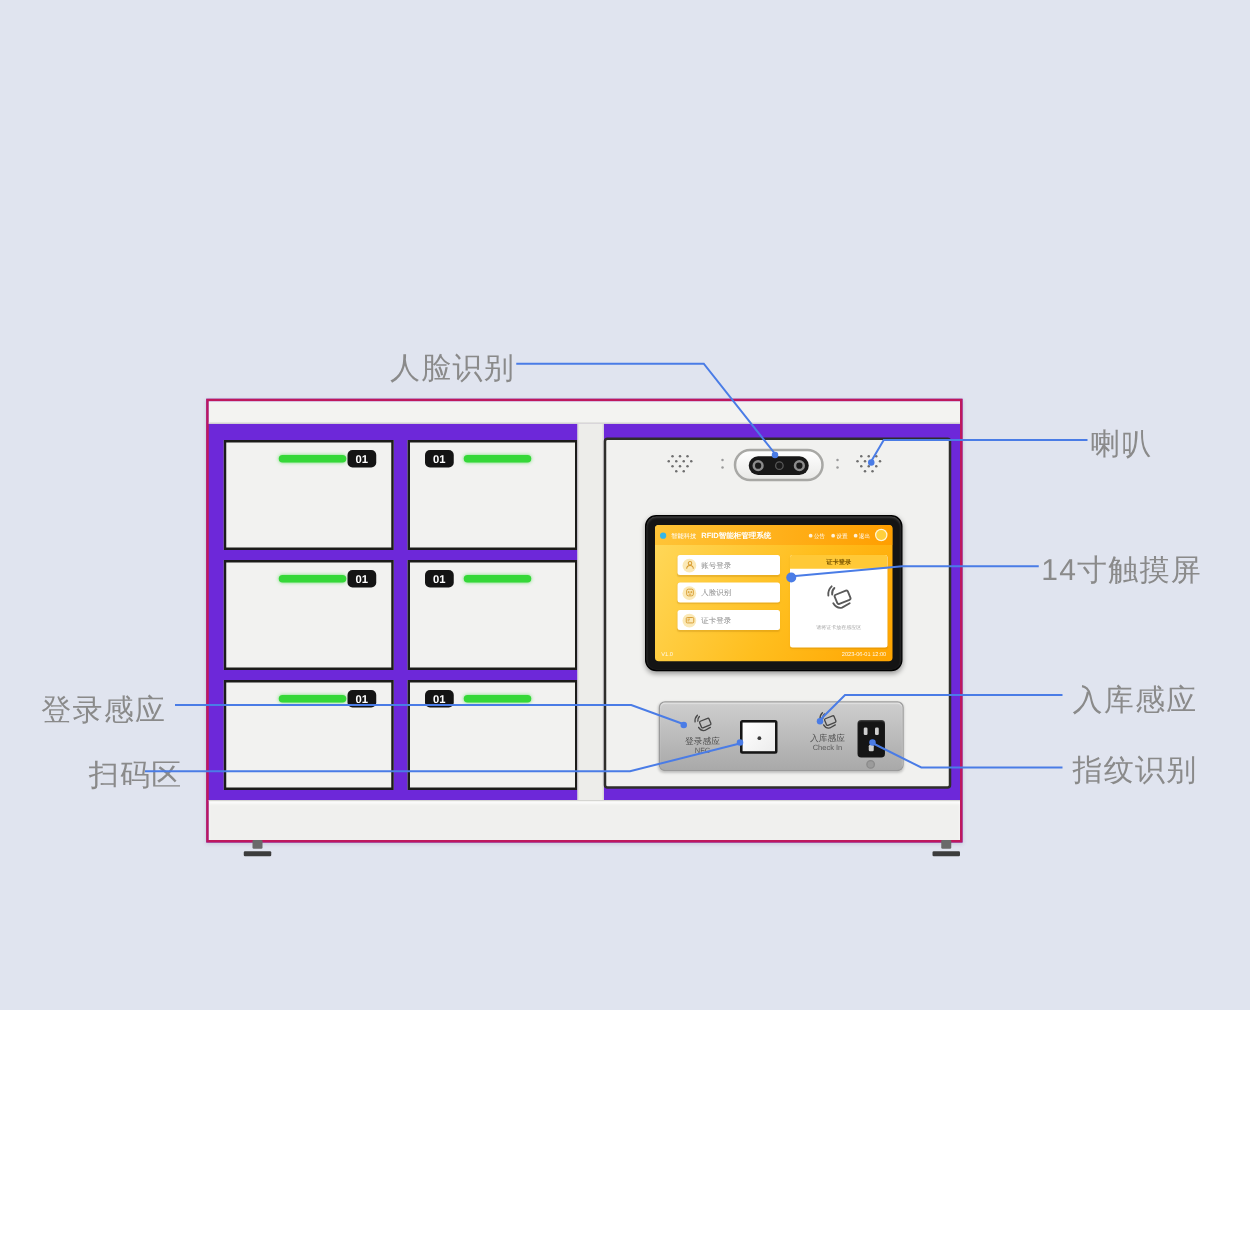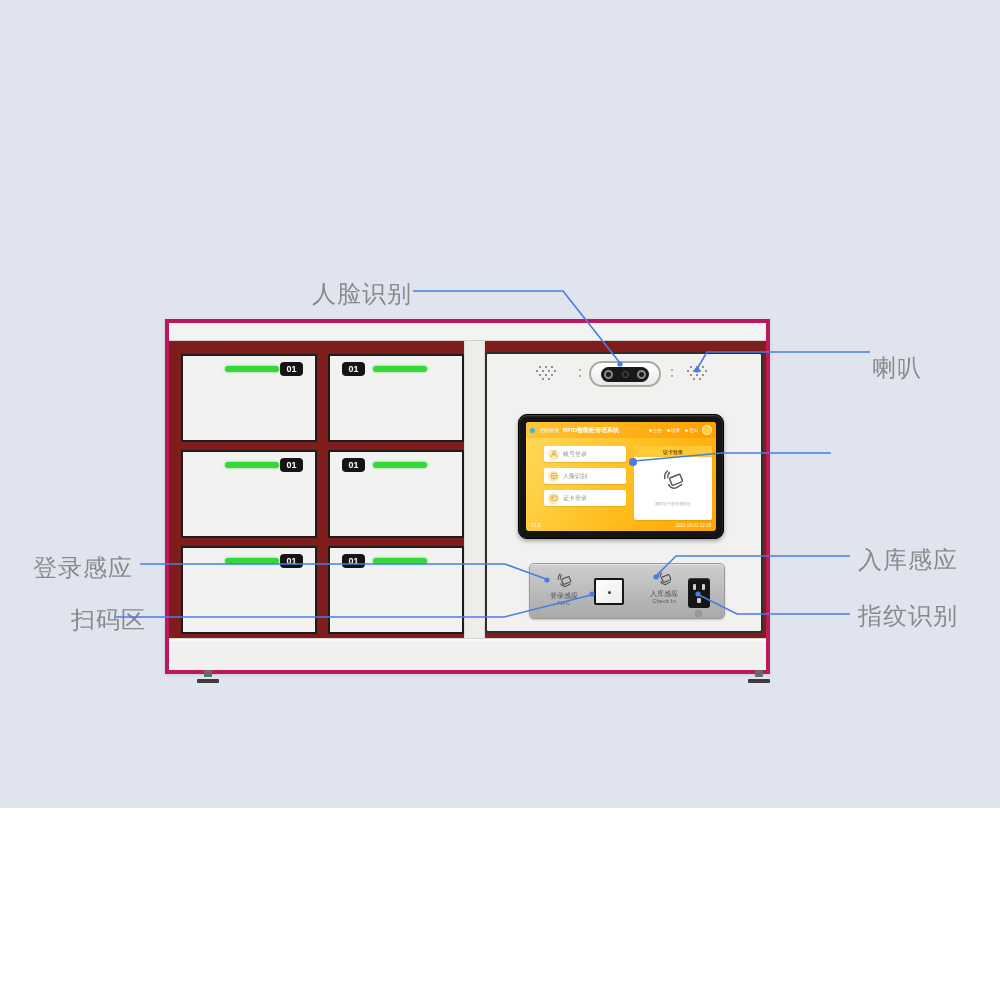--- a/index.html
+++ b/index.html
@@ -4,21 +4,21 @@
 <style>
   html,body{margin:0;padding:0;}
   .stage{position:relative;width:1000px;height:808px;background:#e0e4ef;overflow:hidden;
          font-family:"Liberation Sans","DejaVu Sans",sans-serif;}
 
   
   .ann-label{position:absolute;color:#8a8a8a;font-size:24px;letter-spacing:1px;white-space:nowrap;}
 
   
   .cabinet{position:absolute;left:165px;top:319px;width:605px;height:355px;
-           background:#7f1d1d;border:4px solid #be185d;box-sizing:border-box;
+           background:#6d28d9;border:2px solid #be185d;box-sizing:border-box;
            box-shadow:0 1px 3px rgba(120,125,150,.25);}
   .cab-top{position:absolute;left:0;top:0;width:100%;height:18px;background:#f3f3f1;
            border-bottom:1px solid #d2d2ce;box-sizing:border-box;}
   .cab-base{position:absolute;left:0;bottom:0;width:100%;height:32px;background:#f0f0ee;
             border-top:1px solid #d5d5d1;box-sizing:border-box;
             box-shadow:inset 0 2px 2px rgba(255,255,255,.8);}
   .foot{position:absolute;bottom:-13px;width:22px;height:13px;}
   .foot .stem{position:absolute;left:7px;top:0;width:8px;height:7px;background:#6a6a6a;border-radius:1px;}
   .foot .base{position:absolute;left:0;bottom:0;width:22px;height:4px;background:#3c3c3c;border-radius:1px;}
   .foot-left{left:28px;} .foot-right{left:579px;}
@@ -129,21 +129,22 @@
           <rect x="13" y="9" width="13" height="9" rx="1.5" transform="rotate(-22 19.5 13.5)"></rect>
           <path d="M11 19 q3 5 8 4 l7 -4"></path>
           <path d="M10 11 a7 7 0 0 1 2 -6"></path>
           <path d="M6.5 12 a10 10 0 0 1 3 -8.5"></path>
         </g>
       </symbol>
     </defs>
   </svg>
 
   <div class="ann-label" style="left:312px;top:278px">人脸识别</div>
-  <div class="ann-label" style="left:872px;top:352px">喇叭</div>
+  <div class="ann-label" style="left:872px;top:339px">喇叭</div>
+  <div class="ann-label" style="left:833px;top:440px">14寸触摸屏</div>
   <div class="ann-label" style="left:858px;top:544px">入库感应</div>
   <div class="ann-label" style="left:858px;top:600px">指纹识别</div>
   <div class="ann-label" style="left:33px;top:552px">登录感应</div>
   <div class="ann-label" style="left:71px;top:604px">扫码区</div>
 
   <div class="cabinet">
     <div class="cab-top"></div>
 
     <div class="doors">
       <div class="door col-l">

